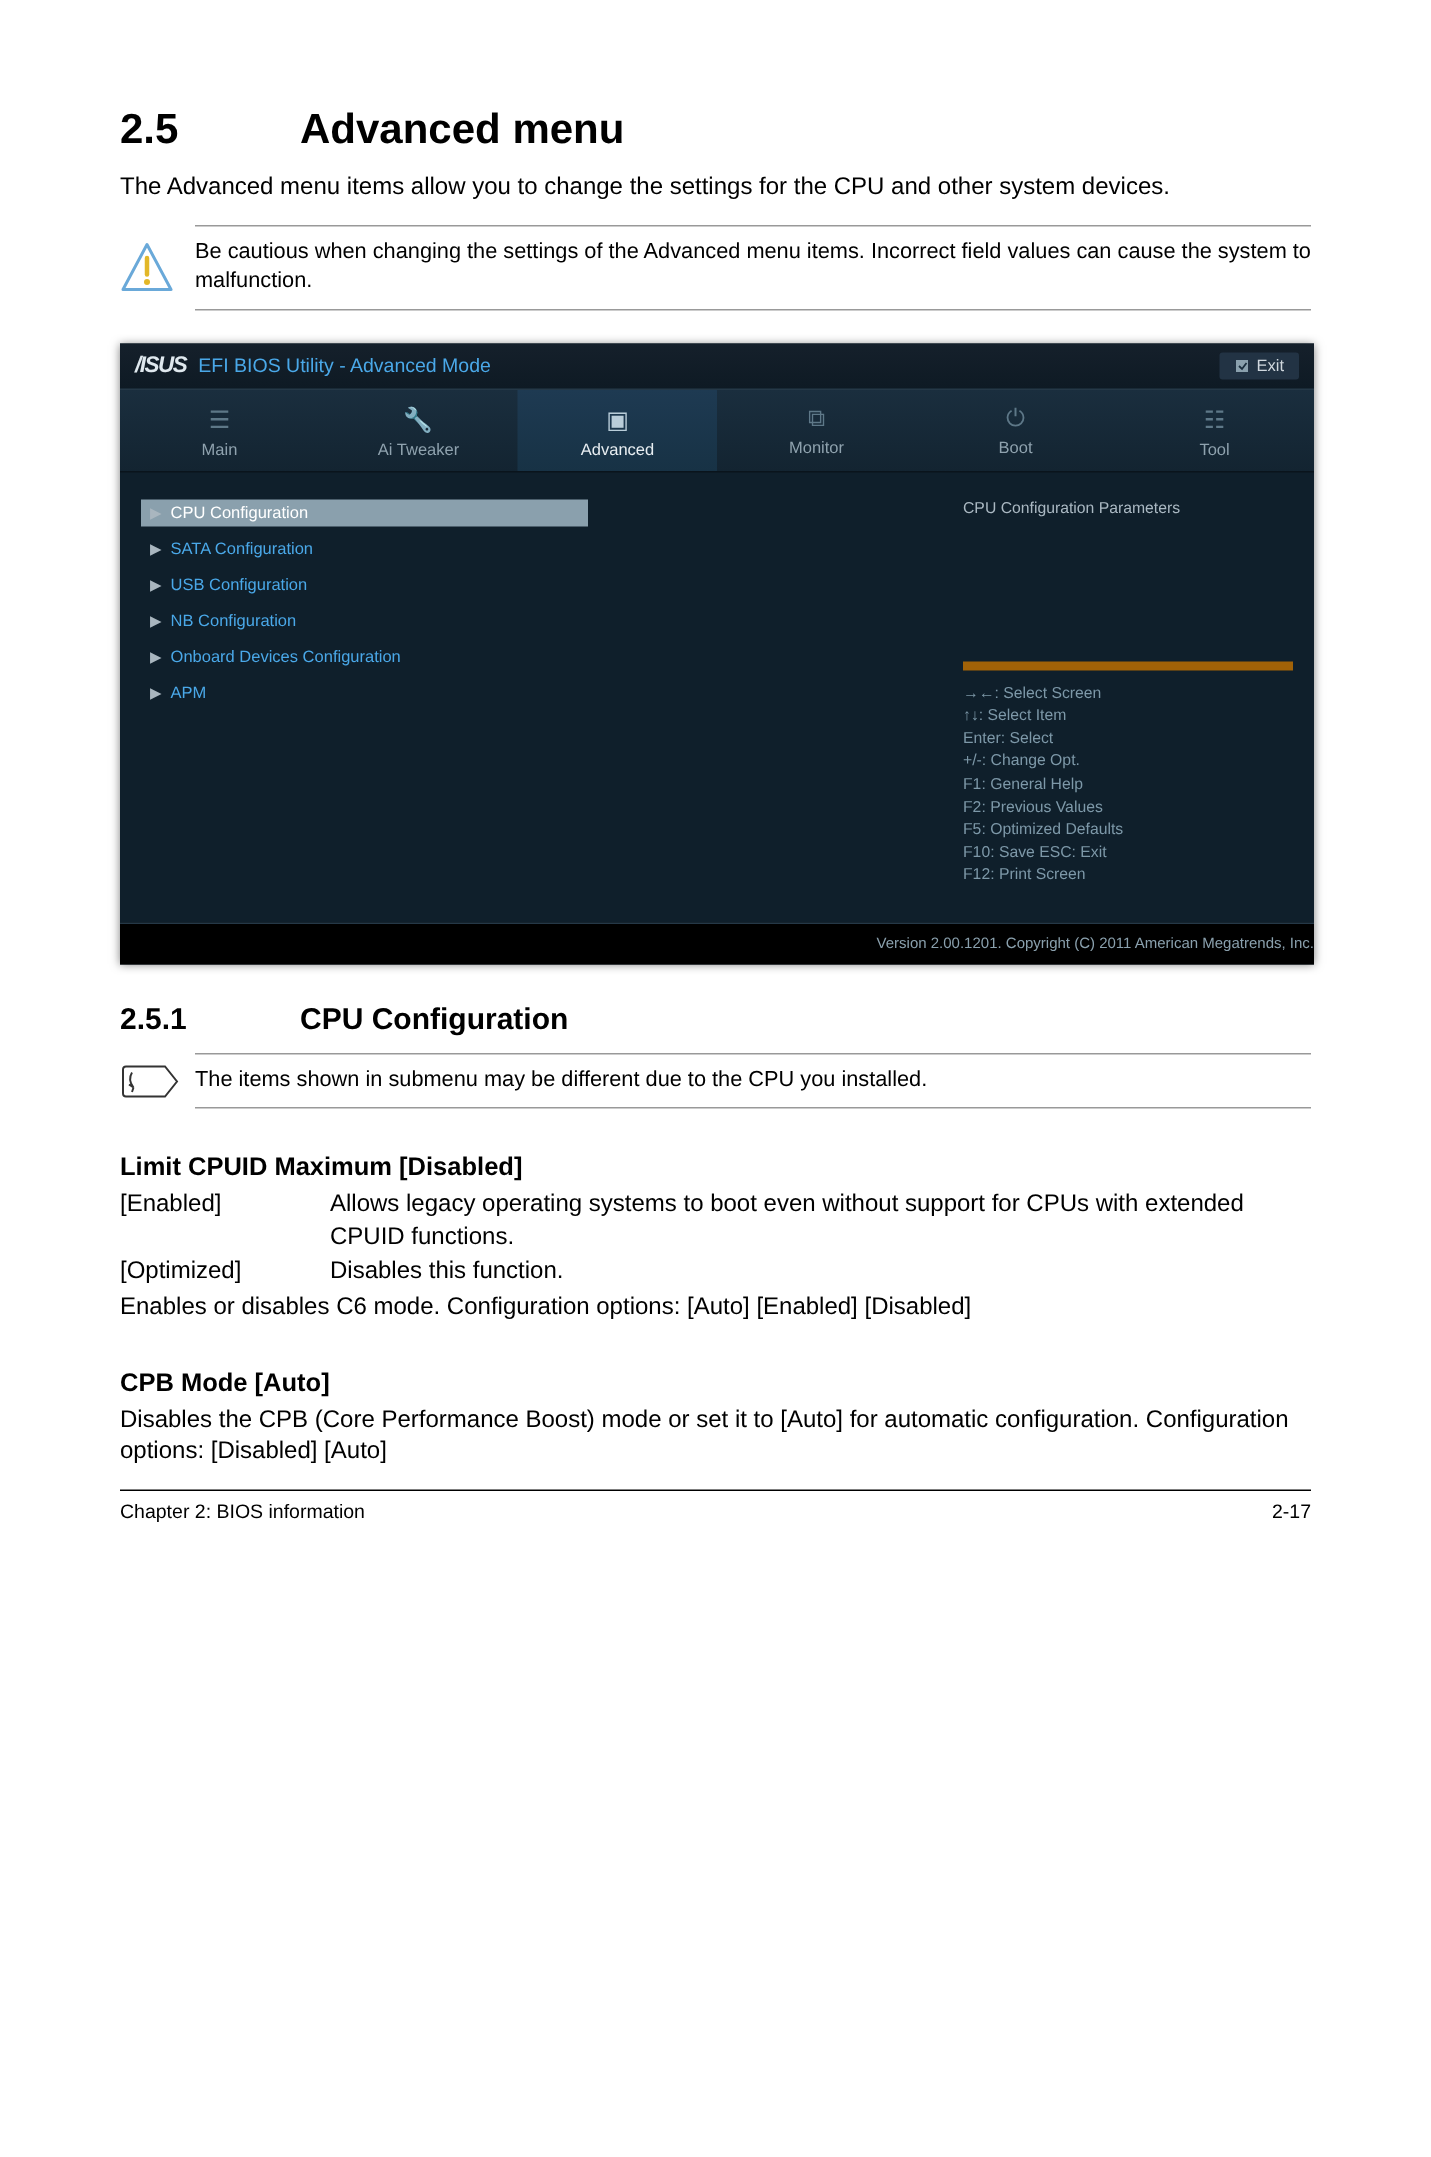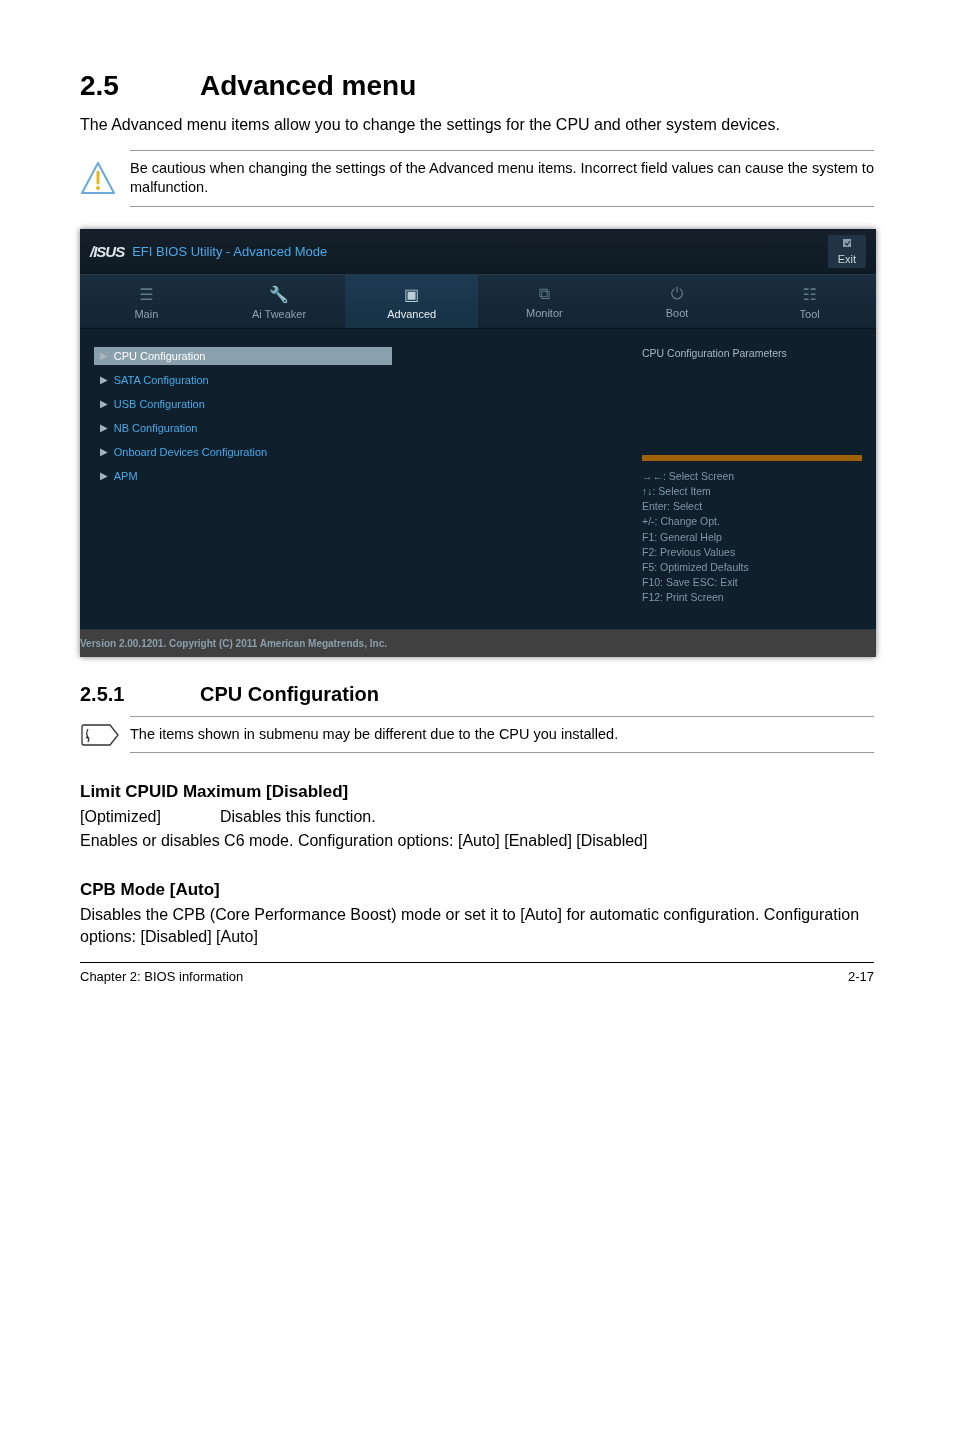--- a/index.html
+++ b/index.html
@@ -80,21 +80,20 @@
 }
 .exit-btn {
   background: #223344;
   padding: 3px 10px;
   border-radius: 2px;
   display: flex;
   align-items: center;
   gap: 5px;
   font-size: 11px;
   color: #d0d8de;
-  flex-direction: column;
 }
 .bios-tabs {
   display: flex;
   background: linear-gradient(#1a2e3e,#132431);
   border-top: 1px solid #253847;
   border-bottom: 1px solid #0a141c;
 }
 .bios-tab {
   flex: 1;
   text-align: center;
@@ -148,27 +147,26 @@
 }
 .bios-item.selected .label { color: #fff; background: transparent; }
 .bios-item .label { }
 .help-block {
   border-top: 6px solid #a16207;
   margin-top: 90px;
   padding-top: 8px;
   line-height: 1.45;
 }
 .bios-footer {
-  text-align: left;
+  text-align: right;
   font-size: 10px;
   color: #8aa0ad;
   padding: 8px 0;
-  background: #404040;
+  background: #000000;
   border-top: 1px solid #253847;
-  font-weight: bold;
 }
 
 h2.sub-title {
   font-size: 20px;
   font-weight: bold;
   margin: 10px 0 8px 0;
 }
 h2.sub-title .num {
   display: inline-block;
   width: 120px;
@@ -317,20 +315,24 @@
       <svg width="40" height="28" viewBox="0 0 40 28">
           <path d="M4 4 Q2 4 2 6 L2 22 Q2 24 4 24 L30 24 L38 14 L30 4 Z" fill="none" stroke="#333" stroke-width="1.3"></path>
           <path d="M8 8 Q5 13 9 18 M9 18 L6 16 M9 18 L8 21" fill="none" stroke="#333" stroke-width="1.3"></path>
         </svg>
     </div>
     <div class="note-text">The items shown in submenu may be different due to the CPU you installed.</div>
   </div>
 
   <h3 class="opt-title">Limit CPUID Maximum [Disabled]</h3>
   <div class="kv-row">
+    <div class="k">[Enabled]</div>
+    <div class="v">Allows legacy operating systems to boot even without support for CPUs with extended CPUID functions.</div>
+  </div>
+  <div class="kv-row">
     <div class="k">[Optimized]</div>
     <div class="v">Disables this function.</div>
   </div>
 
   <p class="body">Enables or disables C6 mode. Configuration options: [Auto] [Enabled] [Disabled]</p>
 
   <h3 class="opt-title">CPB Mode [Auto]</h3>
   <p class="body">Disables the CPB (Core Performance Boost) mode or set it to [Auto] for automatic configuration. Configuration options: [Disabled] [Auto]</p>
 
   <div class="page-footer">

